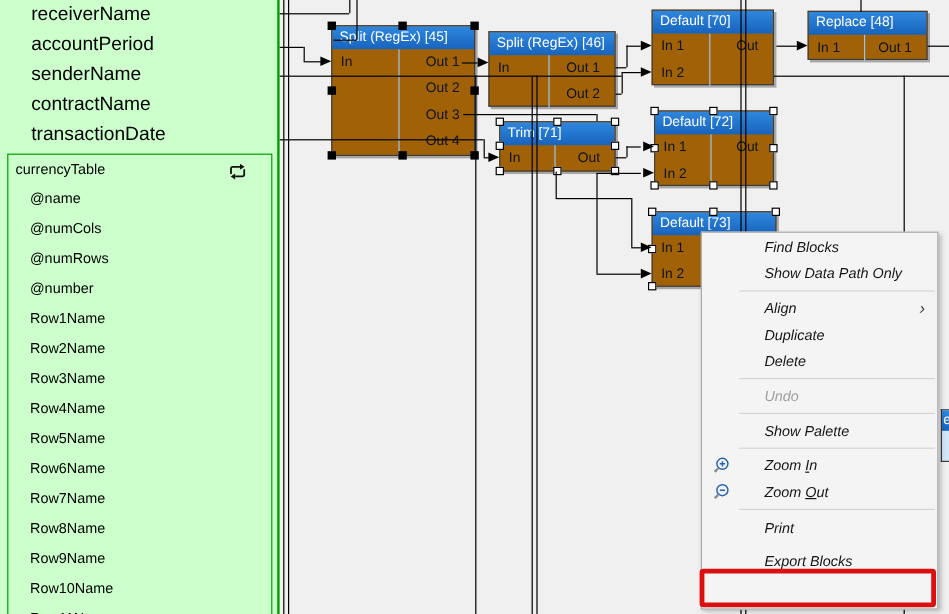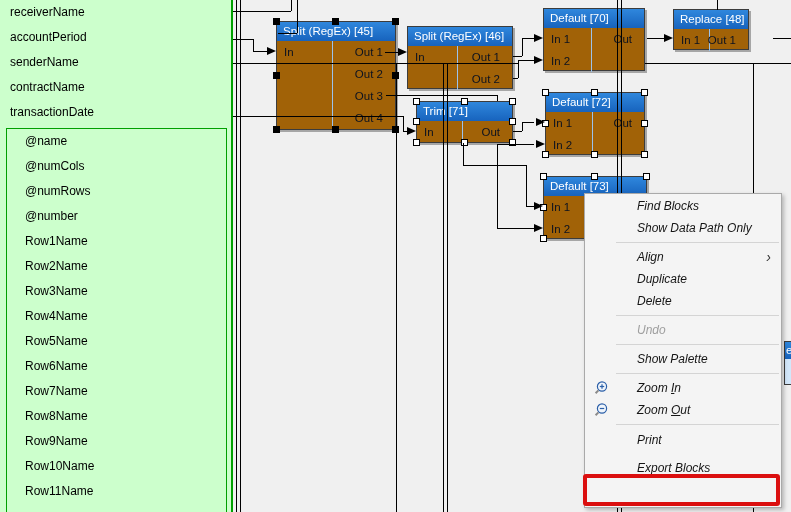--- a/index.html
+++ b/index.html
@@ -2,21 +2,21 @@
 <html><head>
 <meta charset="utf-8">
 <style>
   html,body{margin:0;padding:0;background:#fff;}
   #screen{position:relative;width:791px;height:512px;overflow:hidden;
           background:#f0f0f0;font-family:"Liberation Sans",sans-serif;}
 
   
   #sidebar{position:absolute;left:0;top:0;width:231px;height:512px;
            background:#ccffcc;border-right:2px solid #00a000;z-index:6;}
-  .srow{height:25px;line-height:25px;padding-left:10px;font-size:12px;color:#000;
+  .srow{height:25px;line-height:25px;padding-left:26px;font-size:16px;color:#000;
         white-space:nowrap;}
   #ct-box{position:absolute;left:6px;top:128px;width:219px;height:400px;
           border:1px solid #00a000;}
   #ct-head{height:24px;line-height:24px;padding-left:6px;font-size:12px;color:#000;position:relative;}
   #ct-loop{position:absolute;right:20px;top:5px;width:16px;height:14px;}
   .ct-child{height:25px;line-height:25px;padding-left:18px;font-size:12px;color:#000;white-space:nowrap;}
 
   
   .wire{position:absolute;background:#000;z-index:4;}
   .wire.under{z-index:1;}
@@ -167,21 +167,21 @@
     </div>
 
   <div class="block" style="left:543px;top:8px;width:102px;height:63px">
     <div class="bt">Default [70]</div>
     <div class="bbody">
       <div class="brow"><span class="pin">In 1</span><span class="pout">Out</span></div>
       <div class="brow"><span class="pin">In 2</span></div>
     </div>
   </div>
 
-  <div class="block" style="left:673px;top:9px;width:76px;height:41px">
+  <div class="block" style="left:673px;top:9px;width:100px;height:41px">
     <div class="bt">Replace [48]</div>
     <div class="bbody">
       <div class="brow"><span class="pin">In 1</span><span class="pout">Out 1</span></div>
     </div>
   </div>
 
   <div class="block" style="left:545px;top:92px;width:100px;height:63px">
     <div class="bt">Default [72]</div>
     <div class="bbody">
       <div class="brow"><span class="pin">In 1</span><span class="pout">Out</span></div>
@@ -219,20 +219,31 @@
 
   <div id="sidebar">
     <div>
         <div class="srow">receiverName</div>
         <div class="srow">accountPeriod</div>
         <div class="srow">senderName</div>
         <div class="srow">contractName</div>
         <div class="srow">transactionDate</div>
       </div>
     <div id="ct-box">
+      <div id="ct-head">
+        <span>currencyTable</span>
+        <span id="ct-loop">
+          <svg width="16" height="14" viewBox="0 0 16 14">
+            <path d="M2.5 9 V4.5 Q2.5 3 4 3 H10" fill="none" stroke="#111" stroke-width="1.5"></path>
+            <path d="M10 0.5 L13.8 3 L10 5.5 Z" fill="#111"></path>
+            <path d="M13.5 5 V9.5 Q13.5 11 12 11 H6" fill="none" stroke="#111" stroke-width="1.5"></path>
+            <path d="M6 8.5 L2.2 11 L6 13.5 Z" fill="#111"></path>
+          </svg>
+        </span>
+      </div>
       <div>
           <div class="ct-child">@name</div>
           <div class="ct-child">@numCols</div>
           <div class="ct-child">@numRows</div>
           <div class="ct-child">@number</div>
           <div class="ct-child">Row1Name</div>
           <div class="ct-child">Row2Name</div>
           <div class="ct-child">Row3Name</div>
           <div class="ct-child">Row4Name</div>
           <div class="ct-child">Row5Name</div>

